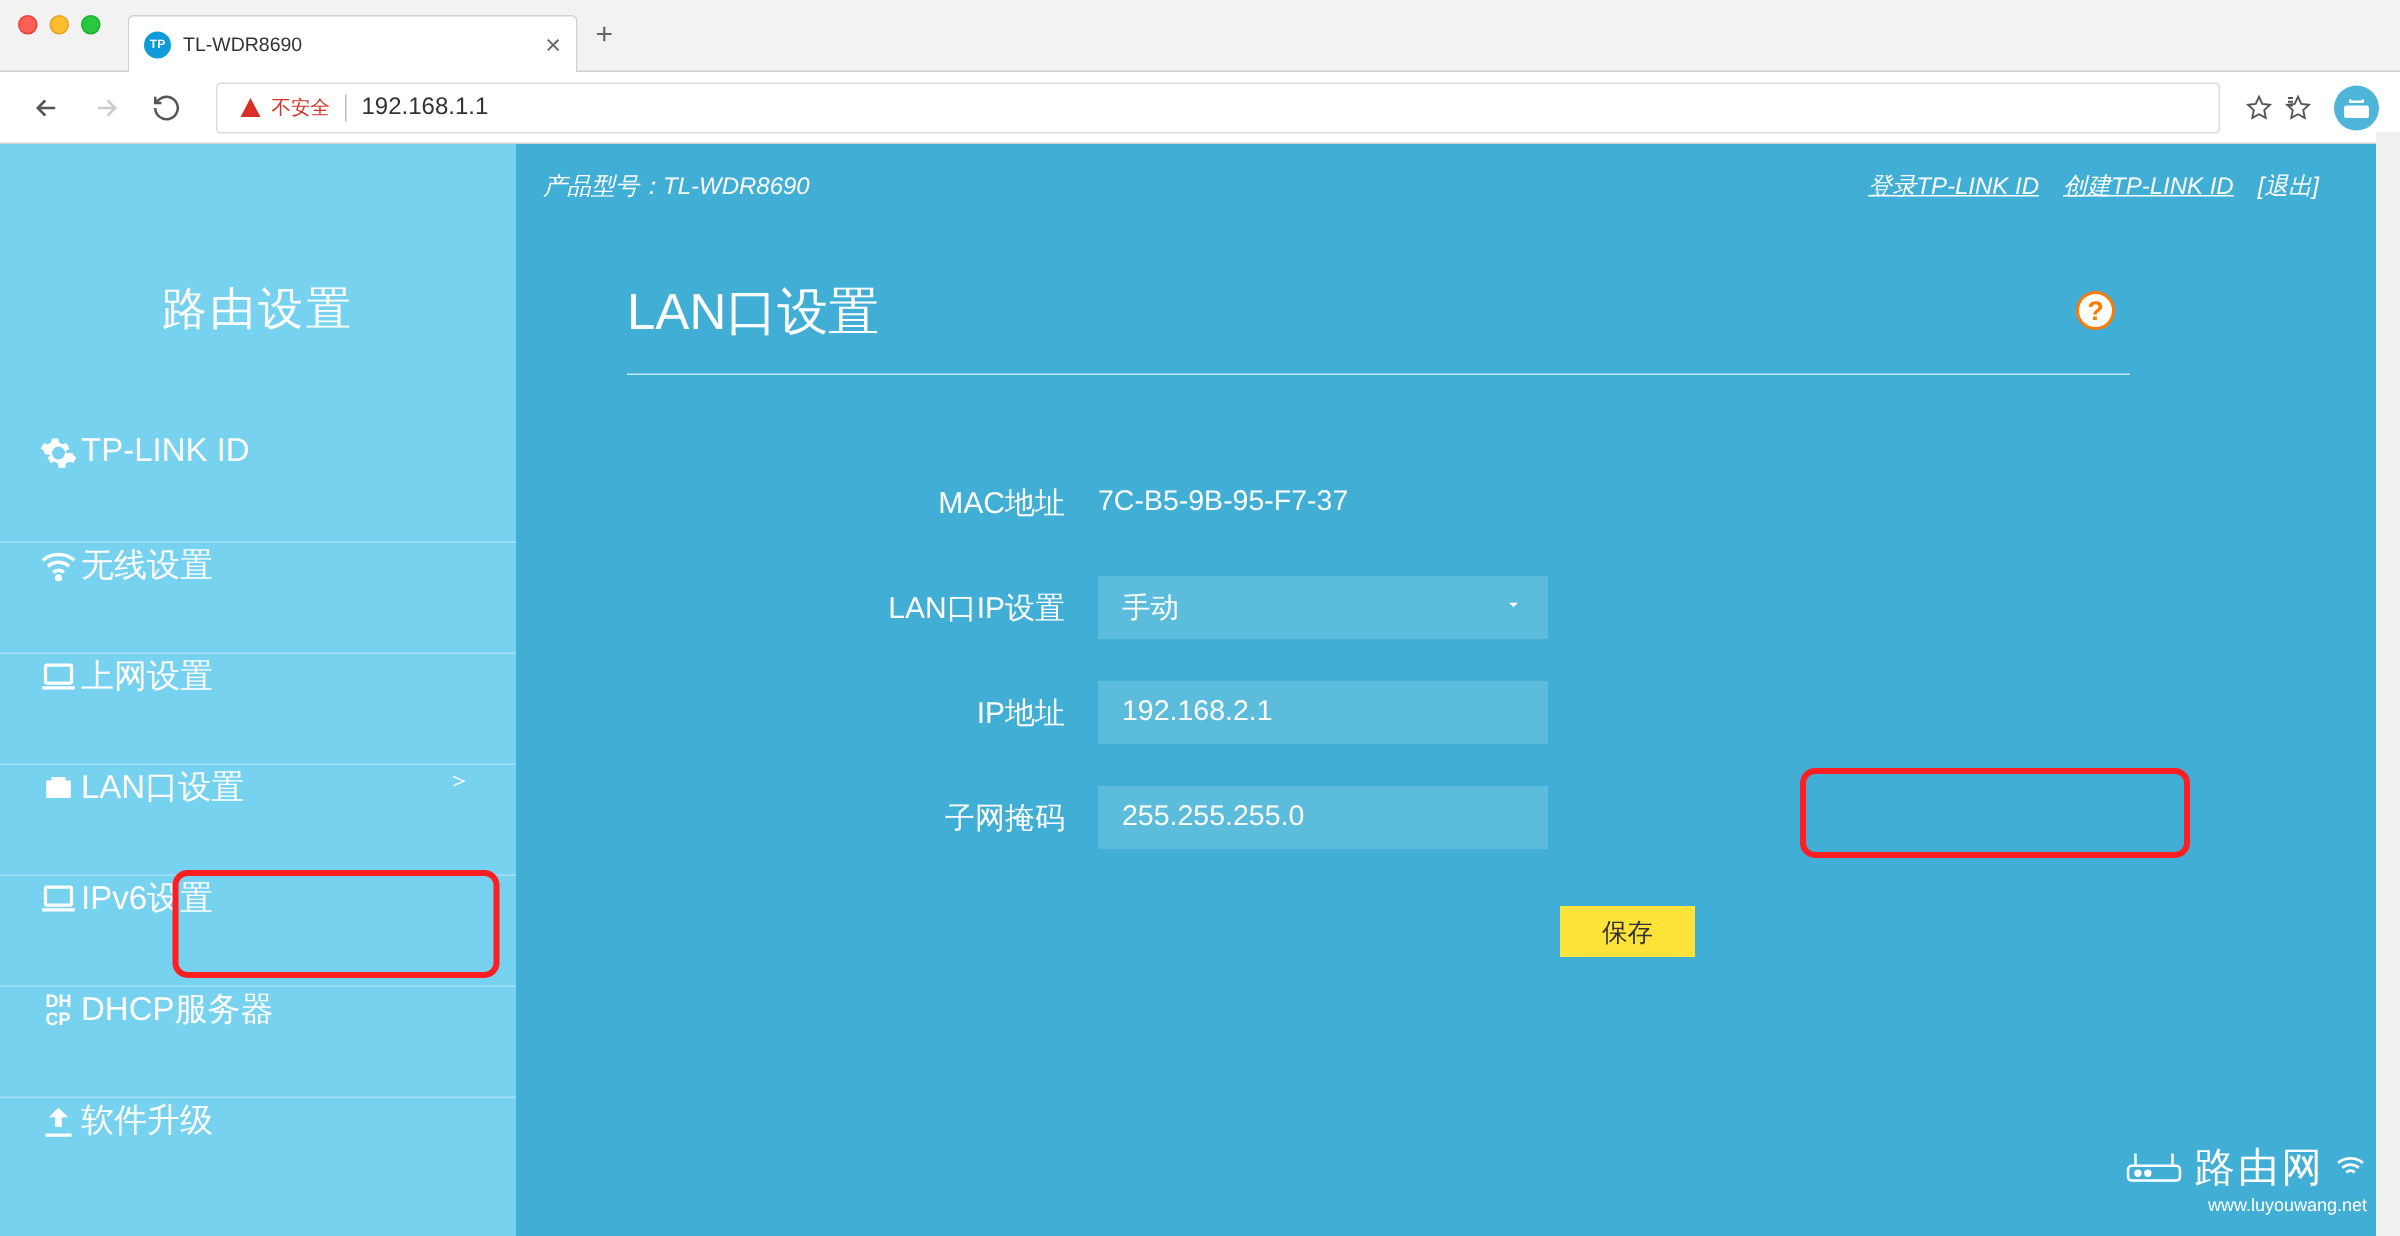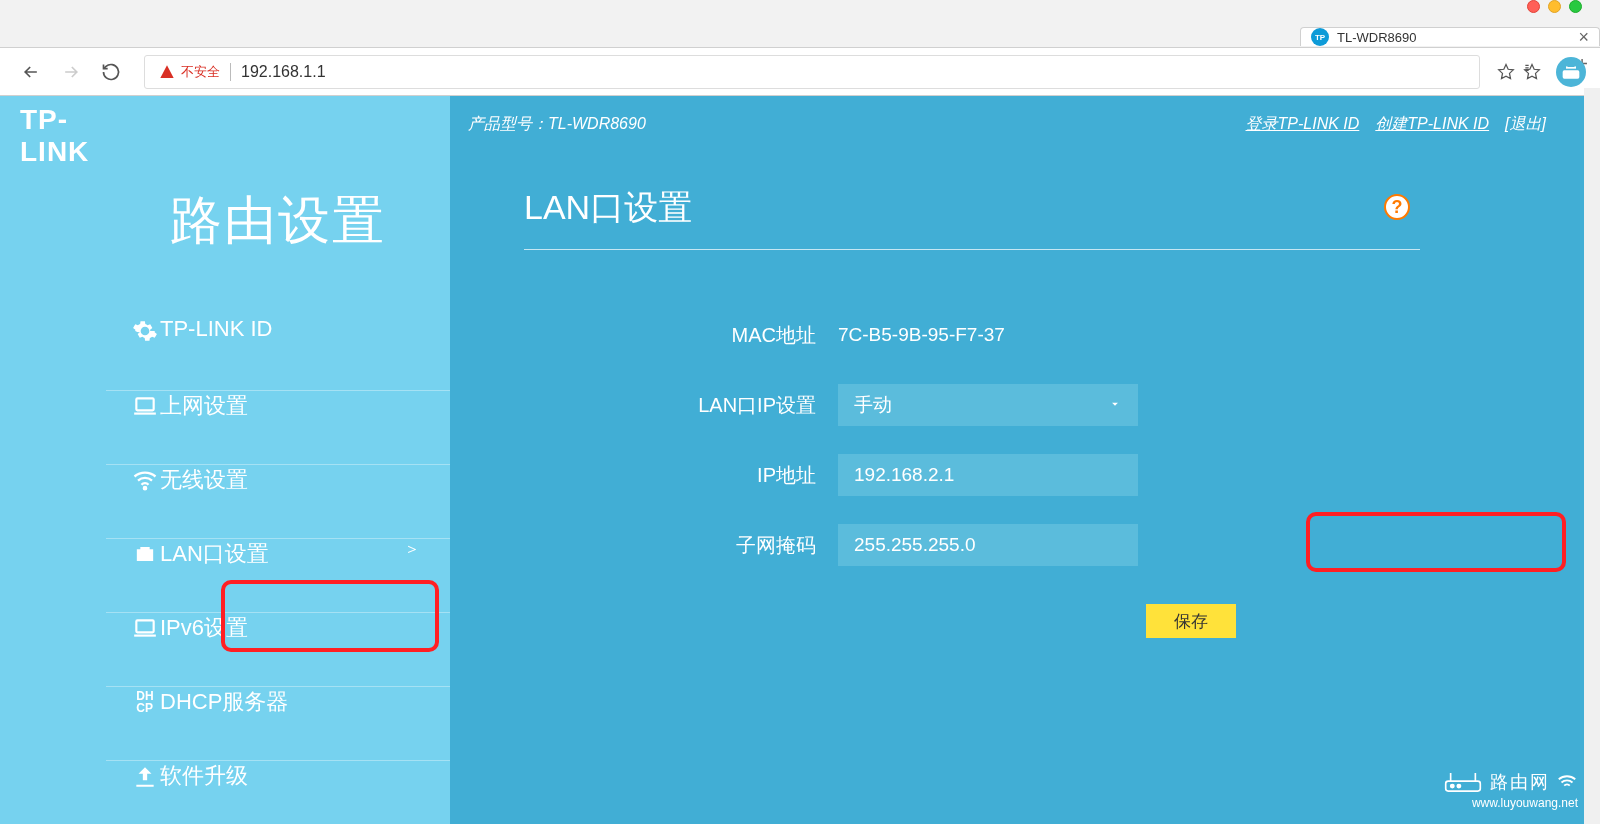--- a/index.html
+++ b/index.html
@@ -1,20 +1,20 @@
 <!DOCTYPE html>
 <html><head>
 <meta charset="utf-8">
 <style>
 * { margin: 0; padding: 0; box-sizing: border-box; font-family: "Microsoft YaHei", Arial, sans-serif; }
 
 body { width: 1600px; height: 824px; overflow: hidden; background: #fff; }
 
 
-.browser-chrome { height: 48px; background: #f2f2f2; display: flex; align-items: flex-end; padding-left: 12px; border-bottom: 1px solid #d0d0d0; flex-direction: column; }
+.browser-chrome { height: 48px; background: #f2f2f2; display: flex; align-items: flex-end; padding-left: 12px; border-bottom: 1px solid #d0d0d0; }
 .traffic-lights { display: flex; gap: 8px; align-items: center; height: 100%; padding-bottom: 14px; padding-right: 18px; }
 .tl-dot { width: 13px; height: 13px; border-radius: 50%; }
 .tl-red { background: #ff5f57; border: 1px solid #e24238; }
 .tl-yellow { background: #ffbd2e; border: 1px solid #e1a325; }
 .tl-green { background: #28c940; border: 1px solid #1dad2c; }
 .tab { height: 38px; width: 300px; background: #fff; border: 1px solid #d0d0d0; border-bottom: none; border-radius: 4px 4px 0 0; display: flex; align-items: center; padding: 0 10px; gap: 8px; font-size: 13px; color: #333; margin-bottom: -1px; }
 .tab .favicon { width: 18px; height: 18px; background: #0e9bd8; border-radius: 50%; display: flex; align-items: center; justify-content: center; color: #fff; font-size: 8px; font-weight: bold; }
 .tab .close-x { margin-left: auto; color: #666; font-size: 18px; line-height: 1; cursor: pointer; }
 .new-tab { padding: 8px 12px; color: #666; font-size: 20px; cursor: pointer; margin-bottom: 4px; }
 
@@ -27,21 +27,21 @@
 .url-sep { width: 1px; height: 18px; background: #bbb; }
 .url-text { color: #333; font-size: 16px; }
 .star-icon { width: 20px; height: 20px; color: #555; cursor: pointer; }
 .profile-badge { width: 30px; height: 30px; border-radius: 50%; background: #4cb5d8; display: flex; align-items: center; justify-content: center; margin-left: 8px; }
 
 
 .router-page { height: 728px; display: flex; }
 .edge-strip { width: 106px; background: #76d2ef; }
 .sidebar { width: 344px; background: #76d2ef; position: relative; }
 .side-inner { padding-top: 90px; }
-.side-title { color: #fff; font-size: 52px; text-align: center; margin-bottom: 60px; letter-spacing: 2px; font-weight: 300; }
+.side-title { color: #fff; font-size: 30px; text-align: center; margin-bottom: 60px; letter-spacing: 2px; font-weight: 300; }
 .side-item { height: 74px; display: flex; padding-left: 24px; color: #fff; font-size: 22px; cursor: pointer; position: relative; }
 .side-item + .side-item { border-top: 1px solid rgba(255,255,255,0.35); }
 .side-item .icon { width: 30px; height: 30px; display: flex; align-items: center; justify-content: center; }
 .side-item .arrow { position: absolute; right: 30px; color: #fff; font-size: 16px; }
 .side-scroll { position: absolute; right: -6px; top: 260px; width: 6px; height: 210px; background: #3fa0c2; border-radius: 3px; }
 
 .red-box { border: 4px solid #ff1f23; border-radius: 10px; position: absolute; pointer-events: none; }
 .red-box.nav { left: 115px; top: 484px; width: 218px; height: 72px; }
 
 .main { flex: 1; background: #41aed5; position: relative; color: #fff; }
@@ -60,21 +60,21 @@
 .fval { width: 300px; }
 .static-val { font-size: 19px; color: #fff; }
 .control { width: 300px; height: 42px; background: #5bbcdc; display: flex; align-items: center; padding: 0 16px; font-size: 19px; color: #fff; cursor: pointer; position: relative; }
 .control .caret { margin-left: auto; }
 .control .caret svg { width: 14px; height: 14px; fill: #fff; }
 .save-btn { margin-left: 622px; margin-top: 24px; width: 90px; height: 34px; background: #ffe23a; color: #333; font-size: 17px; cursor: pointer; display: flex; align-items: center; justify-content: center; }
 
 .red-box.ip { left: 856px; top: 416px; width: 260px; height: 60px; z-index: 5; }
 
 .watermark { position: absolute; right: 22px; bottom: 14px; color: #fff; font-size: 12px; text-align: right; }
-.watermark .big { font-size: 18px; letter-spacing: 2px; display: flex; align-items: center; justify-content: flex-end; gap: 6px; }
+.watermark .big { font-size: 27px; letter-spacing: 2px; display: flex; align-items: center; justify-content: flex-end; gap: 6px; }
 
 .right-scroll { position: absolute; right: 0; top: 88px; bottom: 0; width: 16px; background: #f0f0f0; }
 </style>
 </head>
 <body>
 
 <div class="browser-chrome">
   <div class="traffic-lights">
     <div class="tl-dot tl-red"></div>
     <div class="tl-dot tl-yellow"></div>
@@ -126,53 +126,50 @@
     <svg width="20" height="20" viewBox="0 0 24 24" fill="#fff">
         <rect x="2" y="10" width="20" height="10" rx="2"></rect>
         <circle cx="7" cy="6" r="1"></circle>
         <circle cx="17" cy="6" r="1"></circle>
         <rect x="6" y="6" width="12" height="2"></rect>
       </svg>
   </div>
 </div>
 
 <div class="router-page">
-  <div class="edge-strip">
-    <div class="brand" style="position:relative;left:20px;top:8px;">TP-LINK</div>
-  </div>
 
   <div class="sidebar">
     <div class="side-inner">
       <div class="side-title">路由设置</div>
 
       <div class="side-item">
         <span class="icon">
             <svg width="26" height="26" viewBox="0 0 24 24" fill="#fff">
               <path d="M12 8a4 4 0 1 0 0 8 4 4 0 0 0 0-8zm9 4a7 7 0 0 1-.1 1.2l2.1 1.6-2 3.4-2.5-1a7 7 0 0 1-2 1.2l-.4 2.6h-4l-.4-2.6a7 7 0 0 1-2-1.2l-2.5 1-2-3.4 2.1-1.6A7 7 0 0 1 3 12a7 7 0 0 1 .1-1.2L1 9.2l2-3.4 2.5 1a7 7 0 0 1 2-1.2L7.9 3h4l.4 2.6a7 7 0 0 1 2 1.2l2.5-1 2 3.4-2.1 1.6c.1.4.1.8.1 1.2z"></path>
             </svg>
           </span>
         <span>TP-LINK ID</span>
       </div>
       <div class="side-item">
         <span class="icon">
+            <svg width="28" height="28" viewBox="0 0 24 24" fill="none" stroke="#fff" stroke-width="2">
+              <path d="M3 9a14 14 0 0 1 18 0M6 12.5a9 9 0 0 1 12 0M9 16a4 4 0 0 1 6 0"></path>
+              <circle cx="12" cy="19" r="1" fill="#fff"></circle>
+            </svg>
+          </span>
+        <span>无线设置</span>
+      </div>
+      <div class="side-item">
+        <span class="icon">
             <svg width="26" height="26" viewBox="0 0 24 24" fill="none" stroke="#fff" stroke-width="2">
               <rect x="4" y="5" width="16" height="11" rx="1"></rect>
               <path d="M2 19h20"></path>
             </svg>
           </span>
         <span>上网设置</span>
-      </div>
-      <div class="side-item">
-        <span class="icon">
-            <svg width="28" height="28" viewBox="0 0 24 24" fill="none" stroke="#fff" stroke-width="2">
-              <path d="M3 9a14 14 0 0 1 18 0M6 12.5a9 9 0 0 1 12 0M9 16a4 4 0 0 1 6 0"></path>
-              <circle cx="12" cy="19" r="1" fill="#fff"></circle>
-            </svg>
-          </span>
-        <span>无线设置</span>
       </div>
       <div class="side-item">
         <span class="icon">
             <svg width="28" height="28" viewBox="0 0 24 24" fill="#fff">
               <path d="M5 8h14v10H5zM8 8V6h8v2M8 18v-3h1v3h2v-3h1v3h2v-3h1v3"></path>
             </svg>
           </span>
         <span>LAN口设置</span>
         <span class="arrow">＞</span>
       </div>

